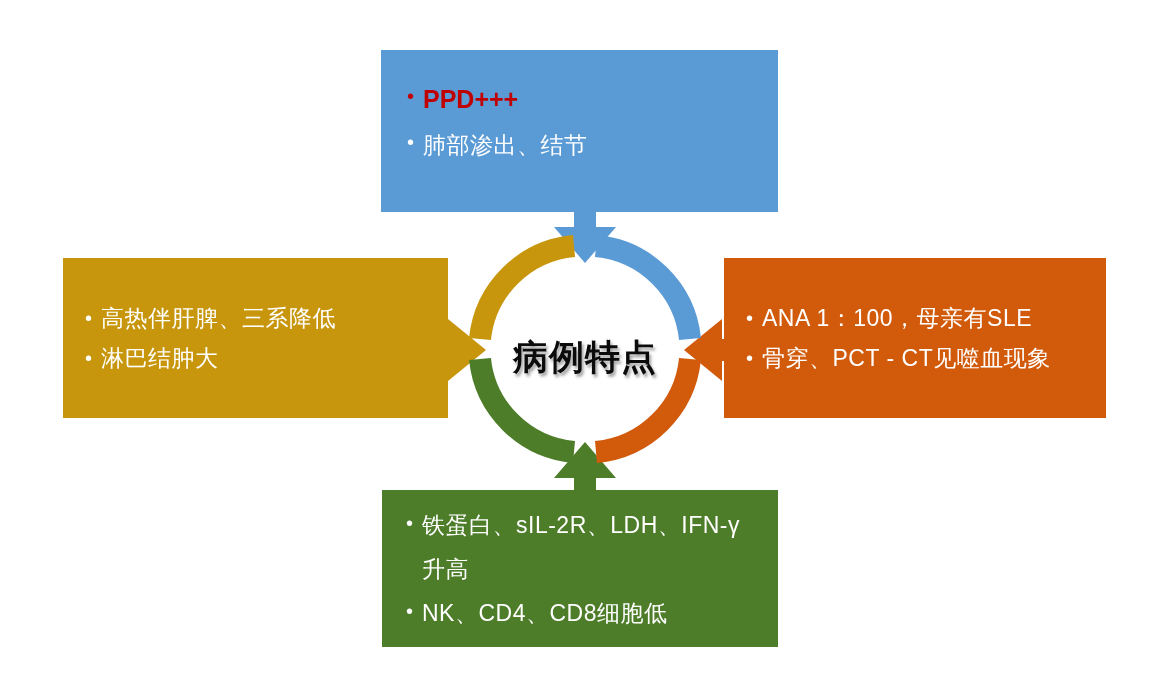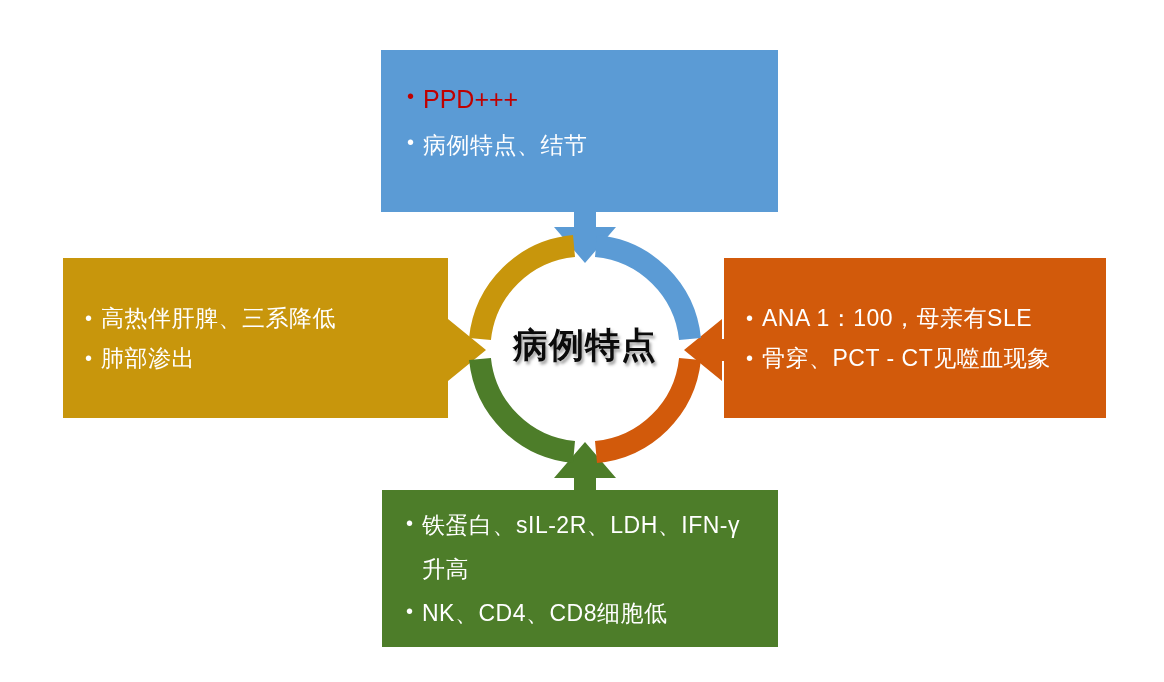--- a/index.html
+++ b/index.html
@@ -54,21 +54,21 @@
     top: 50px;
     width: 397px;
     height: 162px;
     background: #5b9bd5;
     padding: 26px 30px 26px 26px;
     justify-content: flex-start;
   }
   #box-top .bullet-line { line-height: 46px; }
   .emph-red {
     color: #c00000;
-    font-weight: normal;
+    font-weight: bold;
     font-size: 25px;
     letter-spacing: 0px;
   }
   #box-top .dot-red { color: #c00000; }
 
   
   #box-left {
     left: 63px;
     top: 258px;
     width: 385px;
@@ -109,21 +109,21 @@
     left: 462px;
     top: 232px;
     width: 246px;
     height: 234px;
   }
   #ring svg { display: block; }
 
   #center-label {
     position: absolute;
     left: 462px;
-    top: 228px;
+    top: 240px;
     width: 246px;
     height: 234px;
     display: flex;
     align-items: center;
     justify-content: center;
     font-size: 35px;
     font-weight: bold;
     color: #0b0b0b;
     letter-spacing: 1px;
     text-shadow: 2px 3px 3px rgba(90,90,90,0.55);
@@ -136,34 +136,34 @@
 <div id="canvas">
 
   <div class="box" id="box-top">
     <div class="lines">
       <div class="bullet-line">
         <span class="bullet-dot dot-red">•</span>
         <span class="bullet-text emph-red">PPD+++</span>
       </div>
       <div class="bullet-line">
         <span class="bullet-dot">•</span>
-        <span class="bullet-text">病例特点、结节</span>
+        <span class="bullet-text">肺部渗出、结节</span>
       </div>
     </div>
   </div>
 
   <div class="box" id="box-left">
     <div class="lines">
       <div class="bullet-line">
         <span class="bullet-dot">•</span>
         <span class="bullet-text">高热伴肝脾、三系降低</span>
       </div>
       <div class="bullet-line">
         <span class="bullet-dot">•</span>
-        <span class="bullet-text">肺部渗出</span>
+        <span class="bullet-text">淋巴结肿大</span>
       </div>
     </div>
   </div>
 
   <div class="box" id="box-right">
     <div class="lines">
       <div class="bullet-line">
         <span class="bullet-dot">•</span>
         <span class="bullet-text">ANA 1：100，母亲有SLE</span>
       </div>

